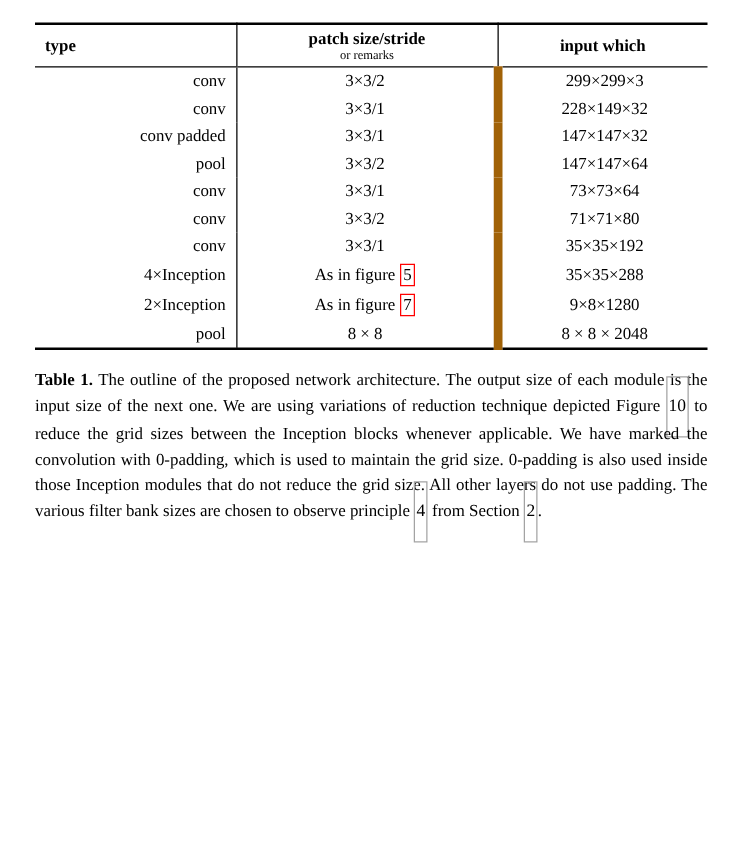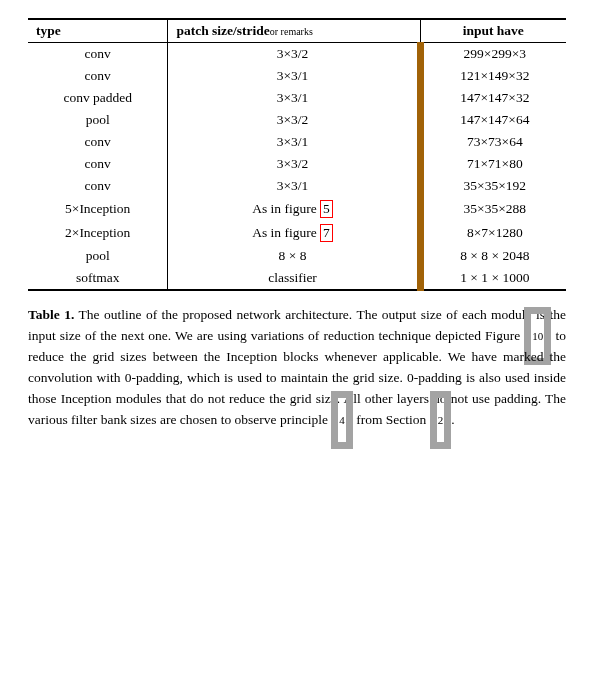--- a/index.html
+++ b/index.html
@@ -28,37 +28,37 @@
     th, td {
       padding: 3px 8px;
       text-align: center;
       font-size: 13.5px;
       font-family: 'Times New Roman', Times, serif;
     }
     th {
       font-weight: bold;
     }
     td:first-child {
-      text-align: center;
+      text-align: right;
     }
     th:first-child {
       text-align: left;
     }
     .th-patch {
       border-left: 1px solid #000;
       border-right: 1px solid #000;
     }
     td.patch-col {
       border-left: 1px solid #000;
       border-right: 7px solid #a16207;
     }
     .header-patch-inner {
       font-weight: bold;
       display: flex;
-      flex-direction: row;
+      flex-direction: column;
       align-items: center;
     }
     .header-patch-inner .main-label {
       font-weight: bold;
     }
     .header-patch-inner .sub-label {
       font-weight: normal;
       font-size: 10px;
     }
     .highlighted {
@@ -69,52 +69,52 @@
     .caption {
       font-size: 13.5px;
       line-height: 1.55;
       text-align: justify;
       margin-top: 6px;
     }
     .caption-label {
       font-weight: bold;
     }
     .link-ref {
-      border: 7px solid #a3a3a3;
+      border: 1px solid #a3a3a3;
       padding: 16px 1px;
-      font-size: 11px;
+      font-size: 14px;
     }
   </style>
 </head>
 <body>
 
 <div class="table-container">
   <table>
     <thead>
       <tr>
         <th>type</th>
         <th class="th-patch">
           <div class="header-patch-inner">
             <span class="main-label">patch size/stride</span>
             <span class="sub-label">or remarks</span>
           </div>
         </th>
-        <th>input have</th>
+        <th>input which</th>
       </tr>
     </thead>
     <tbody id="table-body">
     <tr>
           <td>conv</td>
           <td class="patch-col">3×3/2</td>
           <td>299×299×3</td>
         </tr>
         <tr>
           <td>conv</td>
           <td class="patch-col">3×3/1</td>
-          <td>121×149×32</td>
+          <td>228×149×32</td>
         </tr>
         <tr>
           <td>conv padded</td>
           <td class="patch-col">3×3/1</td>
           <td>147×147×32</td>
         </tr>
         <tr>
           <td>pool</td>
           <td class="patch-col">3×3/2</td>
           <td>147×147×64</td>
@@ -128,38 +128,33 @@
           <td>conv</td>
           <td class="patch-col">3×3/2</td>
           <td>71×71×80</td>
         </tr>
         <tr>
           <td>conv</td>
           <td class="patch-col">3×3/1</td>
           <td>35×35×192</td>
         </tr>
         <tr>
-          <td>5×Inception</td>
+          <td>4×Inception</td>
           <td class="patch-col">As in figure <span class="highlighted">5</span></td>
           <td>35×35×288</td>
         </tr>
         <tr>
           <td>2×Inception</td>
           <td class="patch-col">As in figure <span class="highlighted">7</span></td>
-          <td>8×7×1280</td>
+          <td>9×8×1280</td>
         </tr>
         <tr>
           <td>pool</td>
           <td class="patch-col">8 × 8</td>
           <td>8 × 8 × 2048</td>
-        </tr>
-        <tr>
-          <td>softmax</td>
-          <td class="patch-col">classifier</td>
-          <td>1 × 1 × 1000</td>
         </tr>
       </tbody>
   </table>
 </div>
 
 <div class="caption">
   <span class="caption-label">Table 1.</span><span> The outline of the proposed network architecture.  The output size of each module is the input size of the next one.  We are using variations of reduction technique depicted Figure </span><span class="link-ref">10</span><span> to reduce the grid sizes between the Inception blocks whenever applicable.  We have marked the convolution with 0-padding, which is used to maintain the grid size.  0-padding is also used inside those Inception modules that do not reduce the grid size.  All other layers do not use padding.  The various filter bank sizes are chosen to observe principle </span><span class="link-ref">4</span><span> from Section </span><span class="link-ref">2</span><span>.</span>
 </div>
 
 </body></html>

